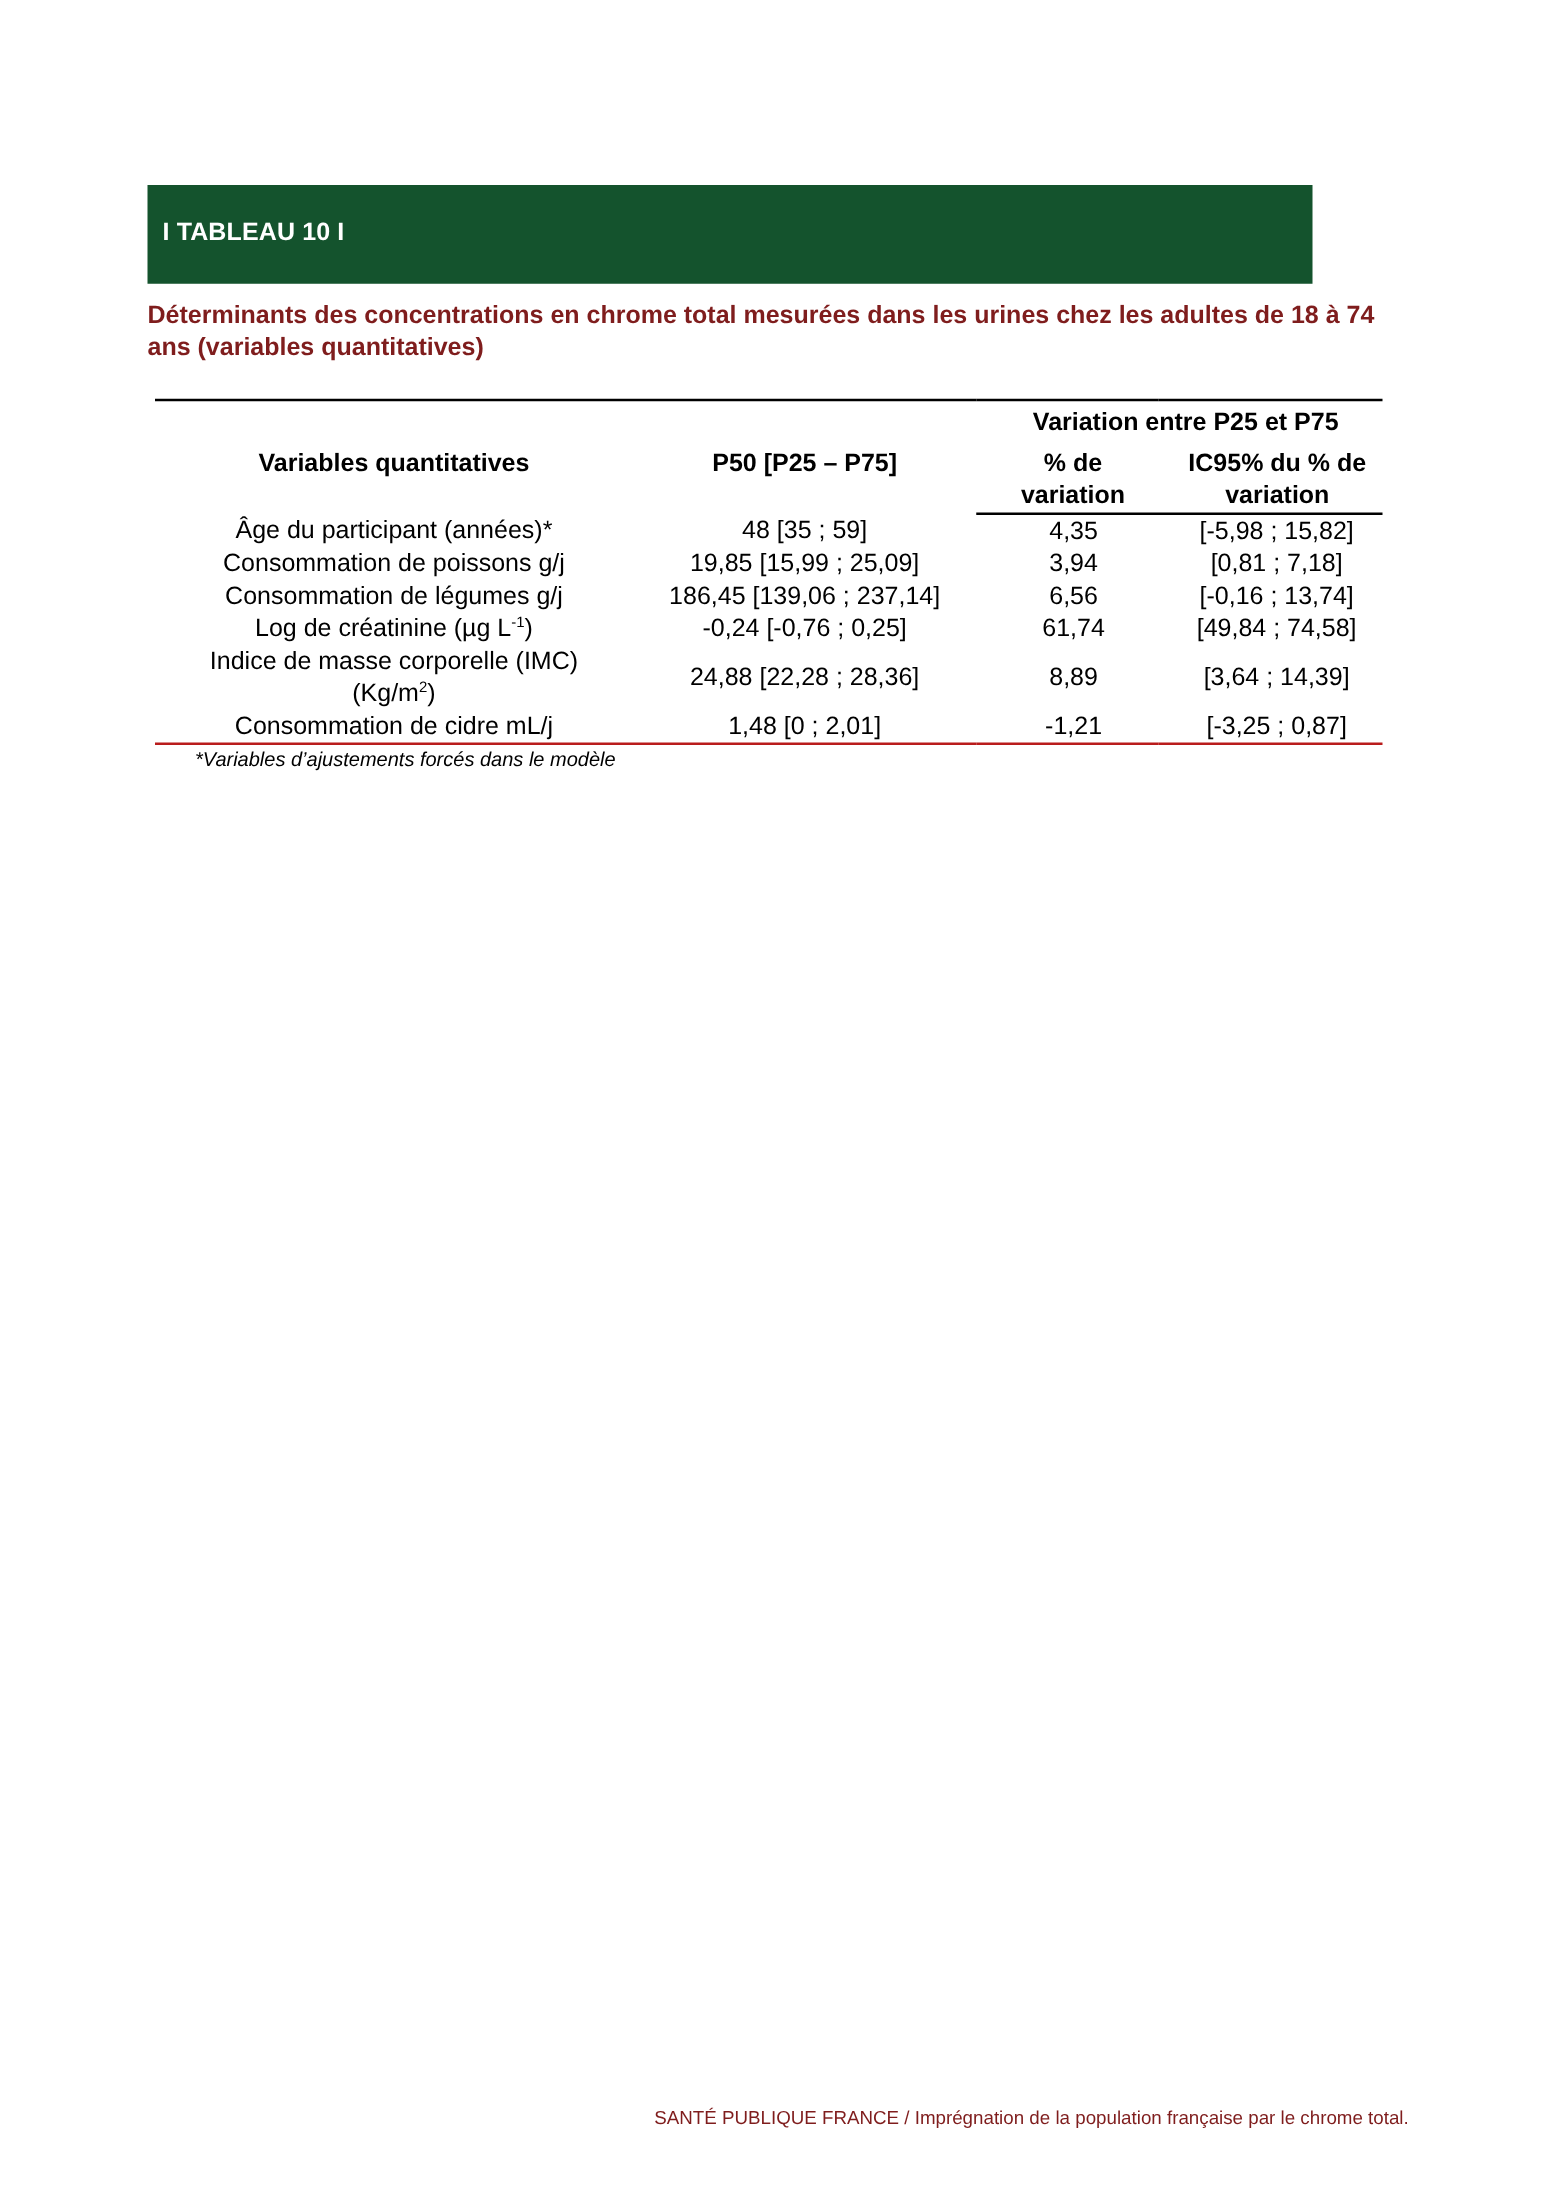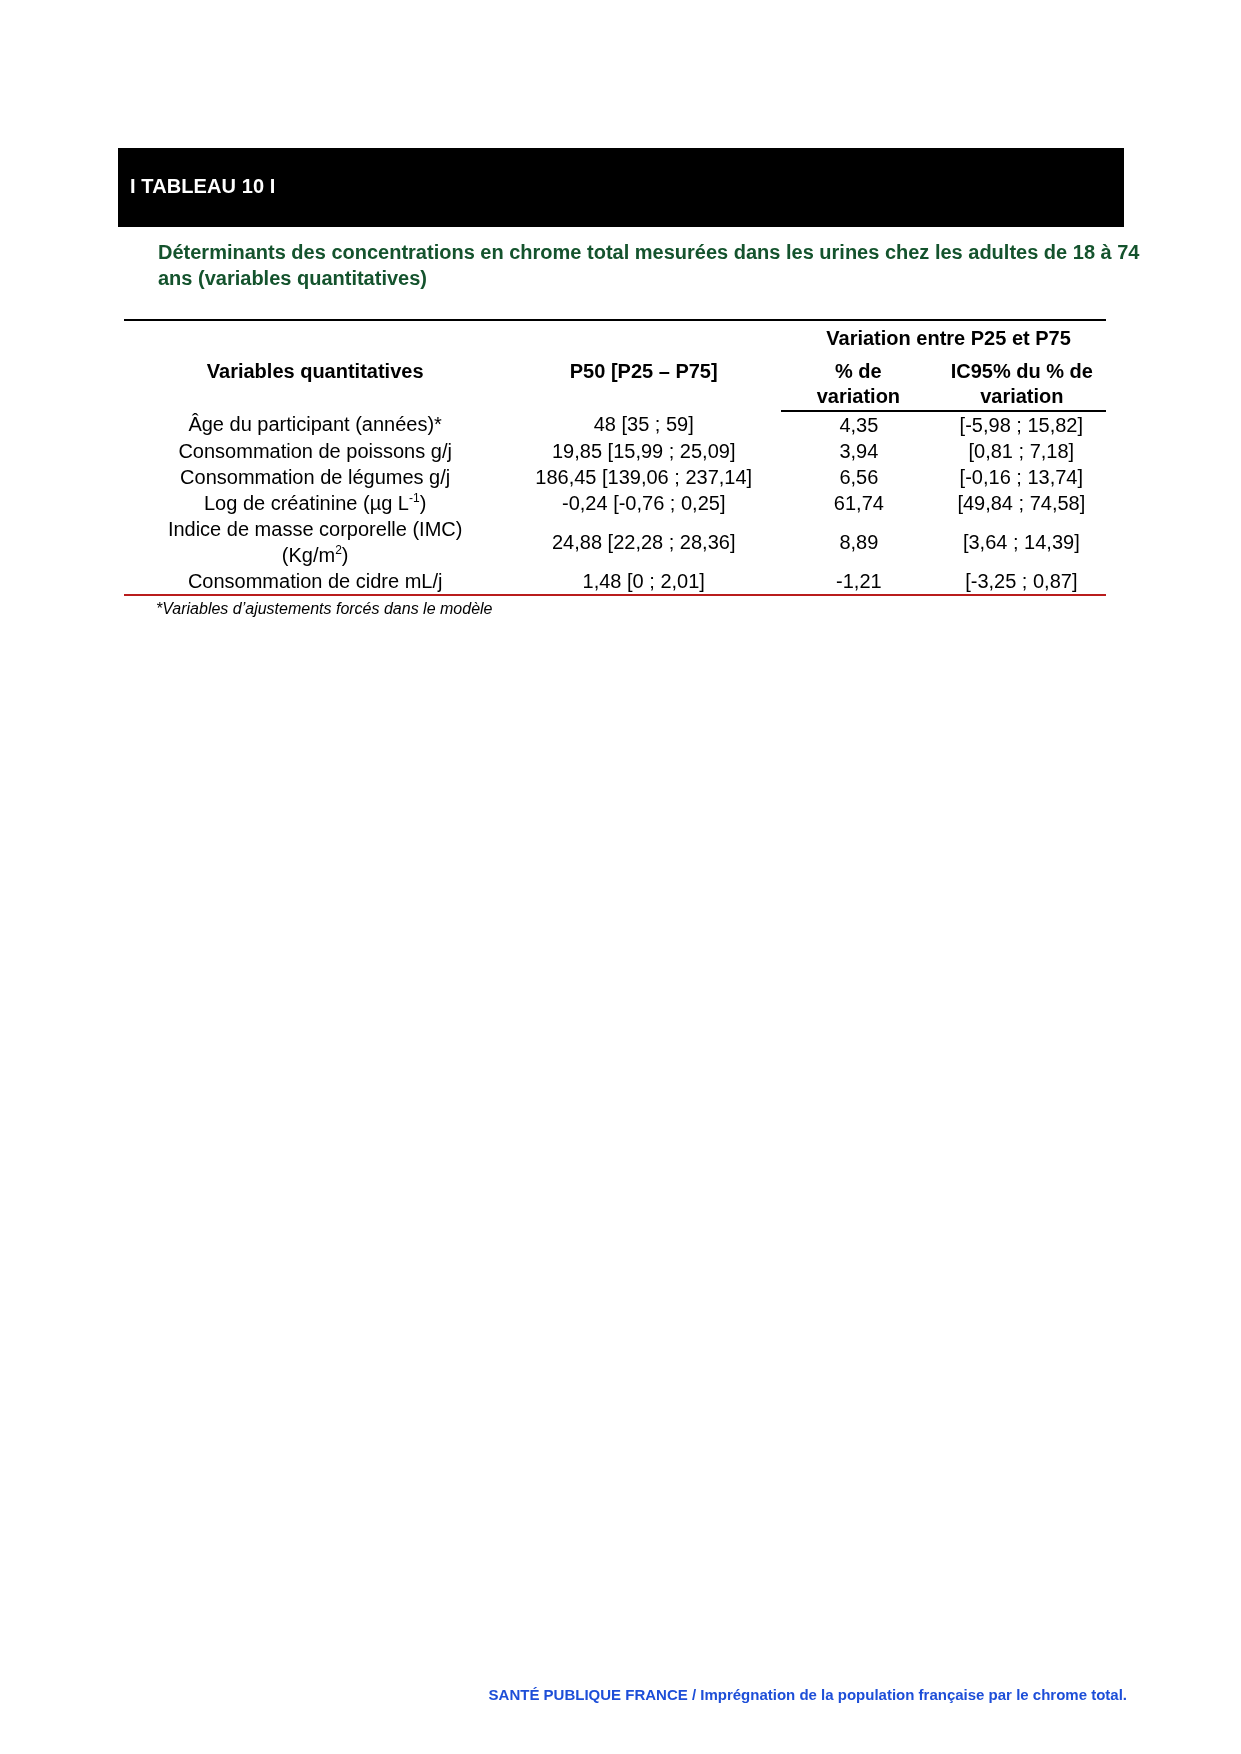--- a/index.html
+++ b/index.html
@@ -1,34 +1,34 @@
 <!DOCTYPE html>
 <html><head>
   <meta charset="utf-8">
   <style>
     html, body { margin: 0; padding: 0; background: #ffffff; }
     body { width: 1241px; height: 1754px; position: relative; font-family: "Liberation Sans", sans-serif; color: #000; overflow: hidden; }
-    .banner { position: absolute; left: 118px; top: 148px; width: 1006px; height: 79px; background: #000000; }
+    .banner { position: absolute; left: 118px; top: 148px; width: 932px; height: 79px; background: #14532d; }
     .banner span { position: absolute; left: 12px; top: 27px; color: #fff; font-weight: bold; font-size: 20px; letter-spacing: 0.1px; }
-    .title { position: absolute; left: 118px; top: 239px; width: 1020px; color: #14532d; font-weight: bold; font-size: 20px; line-height: 26px; margin-left: 40px; }
+    .title { position: absolute; left: 118px; top: 239px; width: 1020px; color: #7f1d1d; font-weight: bold; font-size: 20px; line-height: 26px; }
     .tbl { position: absolute; left: 124px; top: 319px; width: 982px; border-collapse: collapse; font-size: 20px; }
     .tbl td, .tbl th { padding: 0 0 0 10px; vertical-align: top; text-align: center; }
     .tbl .top-rule td { border-top: 2px solid #000; height: 0; padding: 0; }
     .hdr th { font-weight: bold; }
     .h-var { vertical-align: middle !important; padding-top: 10px !important; }
     .grp { height: 32px; padding-top: 6px !important; }
     .sub th { line-height: 25px; padding-bottom: 1px !important; border-bottom: 2px solid #000; }
     .sub th.gap-left { border-left: 2px solid #fff; margin-top: 12px; }
     .body td { line-height: 26px; }
     .body td.mid { vertical-align: middle; }
     .last td { border-bottom: 2px solid #b91c1c; }
     .c1 { width: 353px; } .c2 { width: 270px; } .c3 { width: 138px; } .c4 { width: 170px; }
     sup { font-size: 12px; line-height: 0; vertical-align: super; }
     .footnote { position: absolute; left: 130px; top: 600px; font-size: 16px; font-style: italic; margin-left: 26px; }
-    .footer { position: absolute; right: 114px; top: 1685px; color: #1d4ed8; font-size: 15px; line-height: 19px; text-align: left; font-weight: bold; }
+    .footer { position: absolute; right: 114px; top: 1685px; color: #7f1d1d; font-size: 15px; line-height: 19px; text-align: left; }
   </style>
 </head>
 <body>
 
 <div class="banner">
   <span>I TABLEAU 10 I</span>
 </div>
 
 <div class="title">Déterminants des concentrations en chrome total mesurées dans les urines chez les adultes de 18 à 74 ans (variables quantitatives)</div>
 

